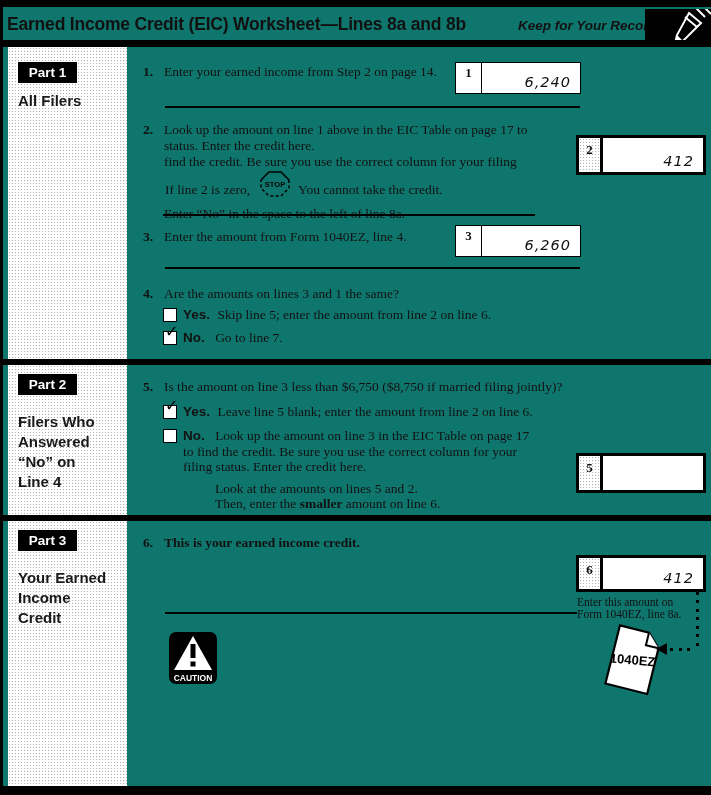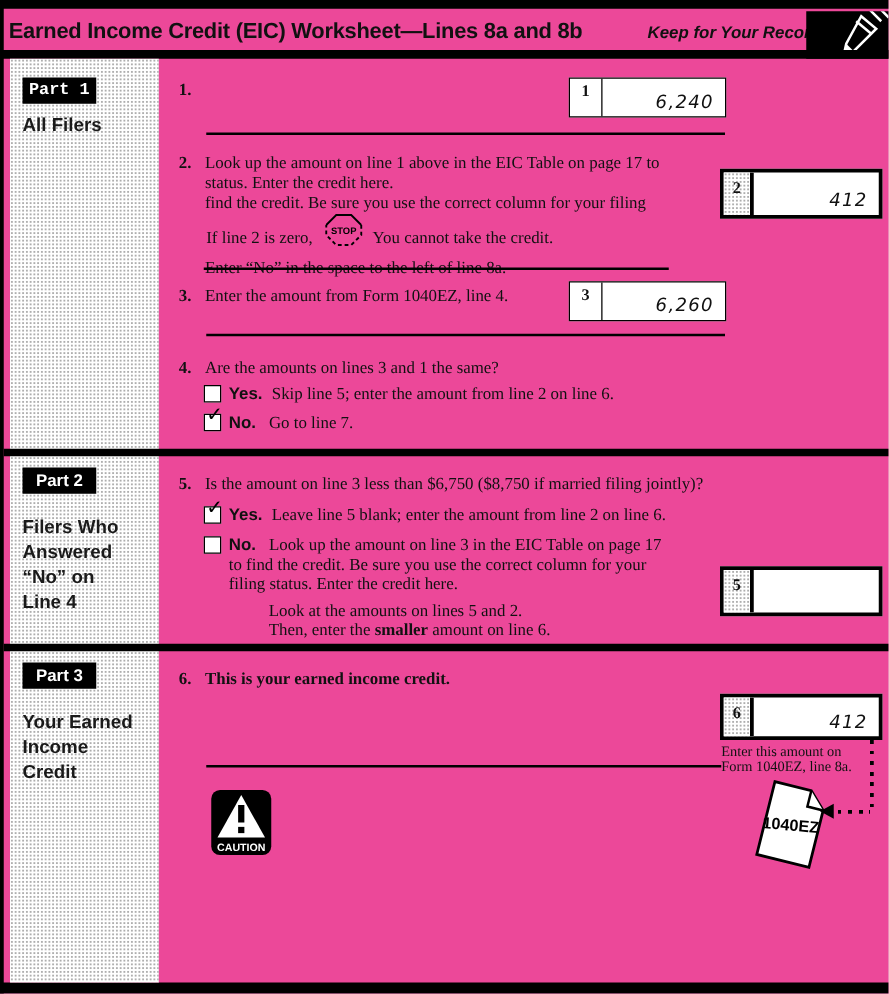--- a/index.html
+++ b/index.html
@@ -1,16 +1,16 @@
 <!DOCTYPE html>
 <html><head>
 <meta charset="utf-8">
 <style>
   html,body{margin:0;padding:0;background:#e8e8e8;}
-  .page{position:relative;width:711px;height:795px;background:#ec4899;color:#111;
+  .page{position:relative;width:711px;height:795px;background:#0f766e;color:#111;
         font-family:"Liberation Serif",serif;overflow:hidden;}
   .abs{position:absolute;}
   .bar{position:absolute;background:#000;}
   .stipple{background-color:#fff;
            background-image:radial-gradient(#aeaeae 26%, rgba(0,0,0,0) 30%);
            background-size:3px 3px;}
   .sans{font-family:"Liberation Sans",sans-serif;}
   .title{font-size:17.5px;font-weight:bold;letter-spacing:-0.2px;white-space:nowrap;}
   .records{font-size:13.5px;font-style:italic;font-weight:bold;white-space:nowrap;}
   .part-tag{position:absolute;background:#000;color:#fff;width:59px;height:21px;line-height:21px;
@@ -66,26 +66,27 @@
         <path d="M40 8 L52 18"></path>
         <path d="M50 -2 L60 8 M57 -4 L66 5"></path>
       </g>
       <path d="M32 26 L30 35 L38 32 Z" fill="#fff"></path>
     </svg>
   </div>
   <div class="bar" style="left:0;top:40px;width:711px;height:7px;"></div>
 
   <div class="abs stipple" style="left:8px;top:47px;width:119px;height:739px;"></div>
 
-  <div class="part-tag" style="left:18px;top:62px;font-family:Liberation Mono, monospace;">Part 1</div>
+  <div class="part-tag" style="left:18px;top:62px;">Part 1</div>
   <div class="part-head" style="left:18px;top:91px;">
     <div>All Filers</div>
   </div>
 
   <div class="itemnum" style="left:143px;top:64px;">1.</div>
+  <div class="itemtext" style="left:164px;top:64px;">Enter your earned income from Step 2 on page 14.</div>
   <div class="thinbox" style="left:455px;top:62px;width:126px;height:32px;">
     <div class="lbl">1</div>
     <div class="valcell">
         <span class="v">6,240</span>
       </div>
   </div>
   <div class="rule" style="left:165px;top:106px;width:415px;"></div>
 
   <div class="itemnum" style="left:143px;top:122px;">2.</div>
   <div class="itemtext" style="left:164px;top:122px;">

